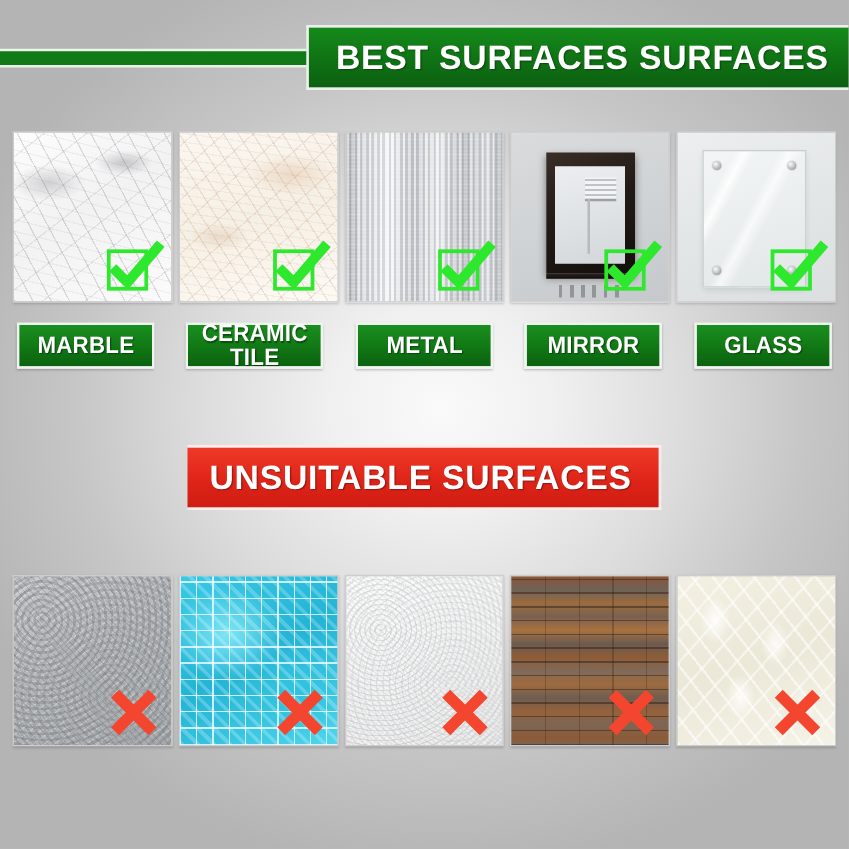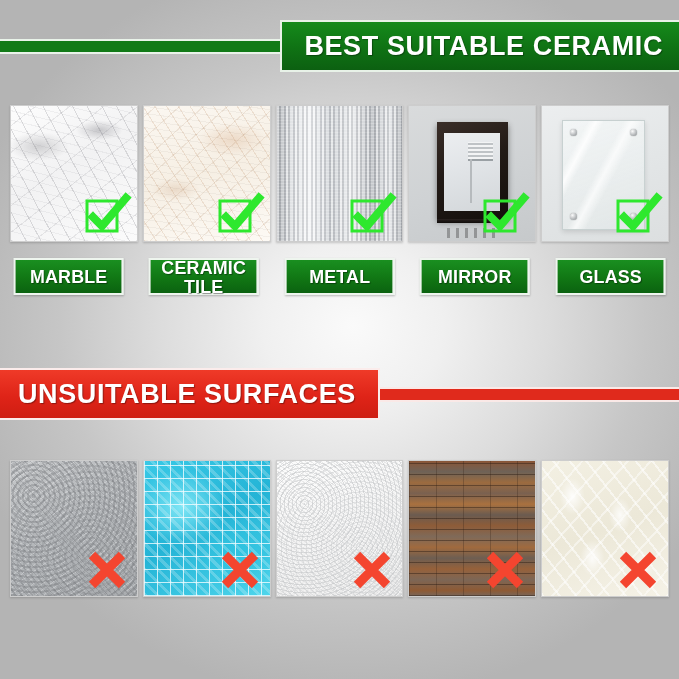--- a/index.html
+++ b/index.html
@@ -11,21 +11,21 @@
   }
   #poster{
     position:relative;width:679px;height:679px;overflow:hidden;
     background:
       radial-gradient(ellipse 60% 55% at 52% 48%, #fafafa 0%, #f0f0f0 22%, #dcdcdc 48%, #c6c6c6 72%, #b4b4b4 100%);
   }
 
   
   .banner-row{position:absolute;left:0;width:679px;display:flex;align-items:center;}
   .banner-row.green{top:22px;height:48px;flex-direction:row;}
-  .banner-row.red{top:370px;height:48px;flex-direction:row;}
+  .banner-row.red{top:356px;height:48px;flex-direction:column;}
 
   .rule{height:48px;position:relative;flex:1 1 auto;}
   .rule::before{
     content:"";position:absolute;left:0;right:0;top:50%;
     height:11px;margin-top:-5px;
   }
   .rule.green::before{background:#117a17;box-shadow:0 -2px 0 #e9f3e9,0 2px 0 #e9f3e9;}
   .rule.red::before{background:#e02a1c;box-shadow:0 -2px 0 #fae9e7,0 2px 0 #fae9e7;}
 
   .banner{
@@ -205,21 +205,21 @@
   }
   .chip.small{font-size:15px;line-height:1.02;}
 </style>
 </head>
 <body>
 
 <div id="poster">
 
   <div class="banner-row green">
     <div class="rule green"></div>
-    <div class="banner green">BEST SUITABLE CERAMIC</div>
+    <div class="banner green">BEST SURFACES SURFACES</div>
   </div>
 
   <div class="grid top">
 
     <div class="cell">
       <div class="tile tex-marble">
         <div class="mark">
           <svg viewBox="0 0 48 44">
             <rect x="4" y="8" width="30" height="30" fill="none" stroke="#2ee82e" stroke-width="3"></rect>
             <path d="M10 24 L19 33 L43 5" fill="none" stroke="#2ee82e" stroke-width="8" stroke-linecap="square" stroke-linejoin="miter"></path>

